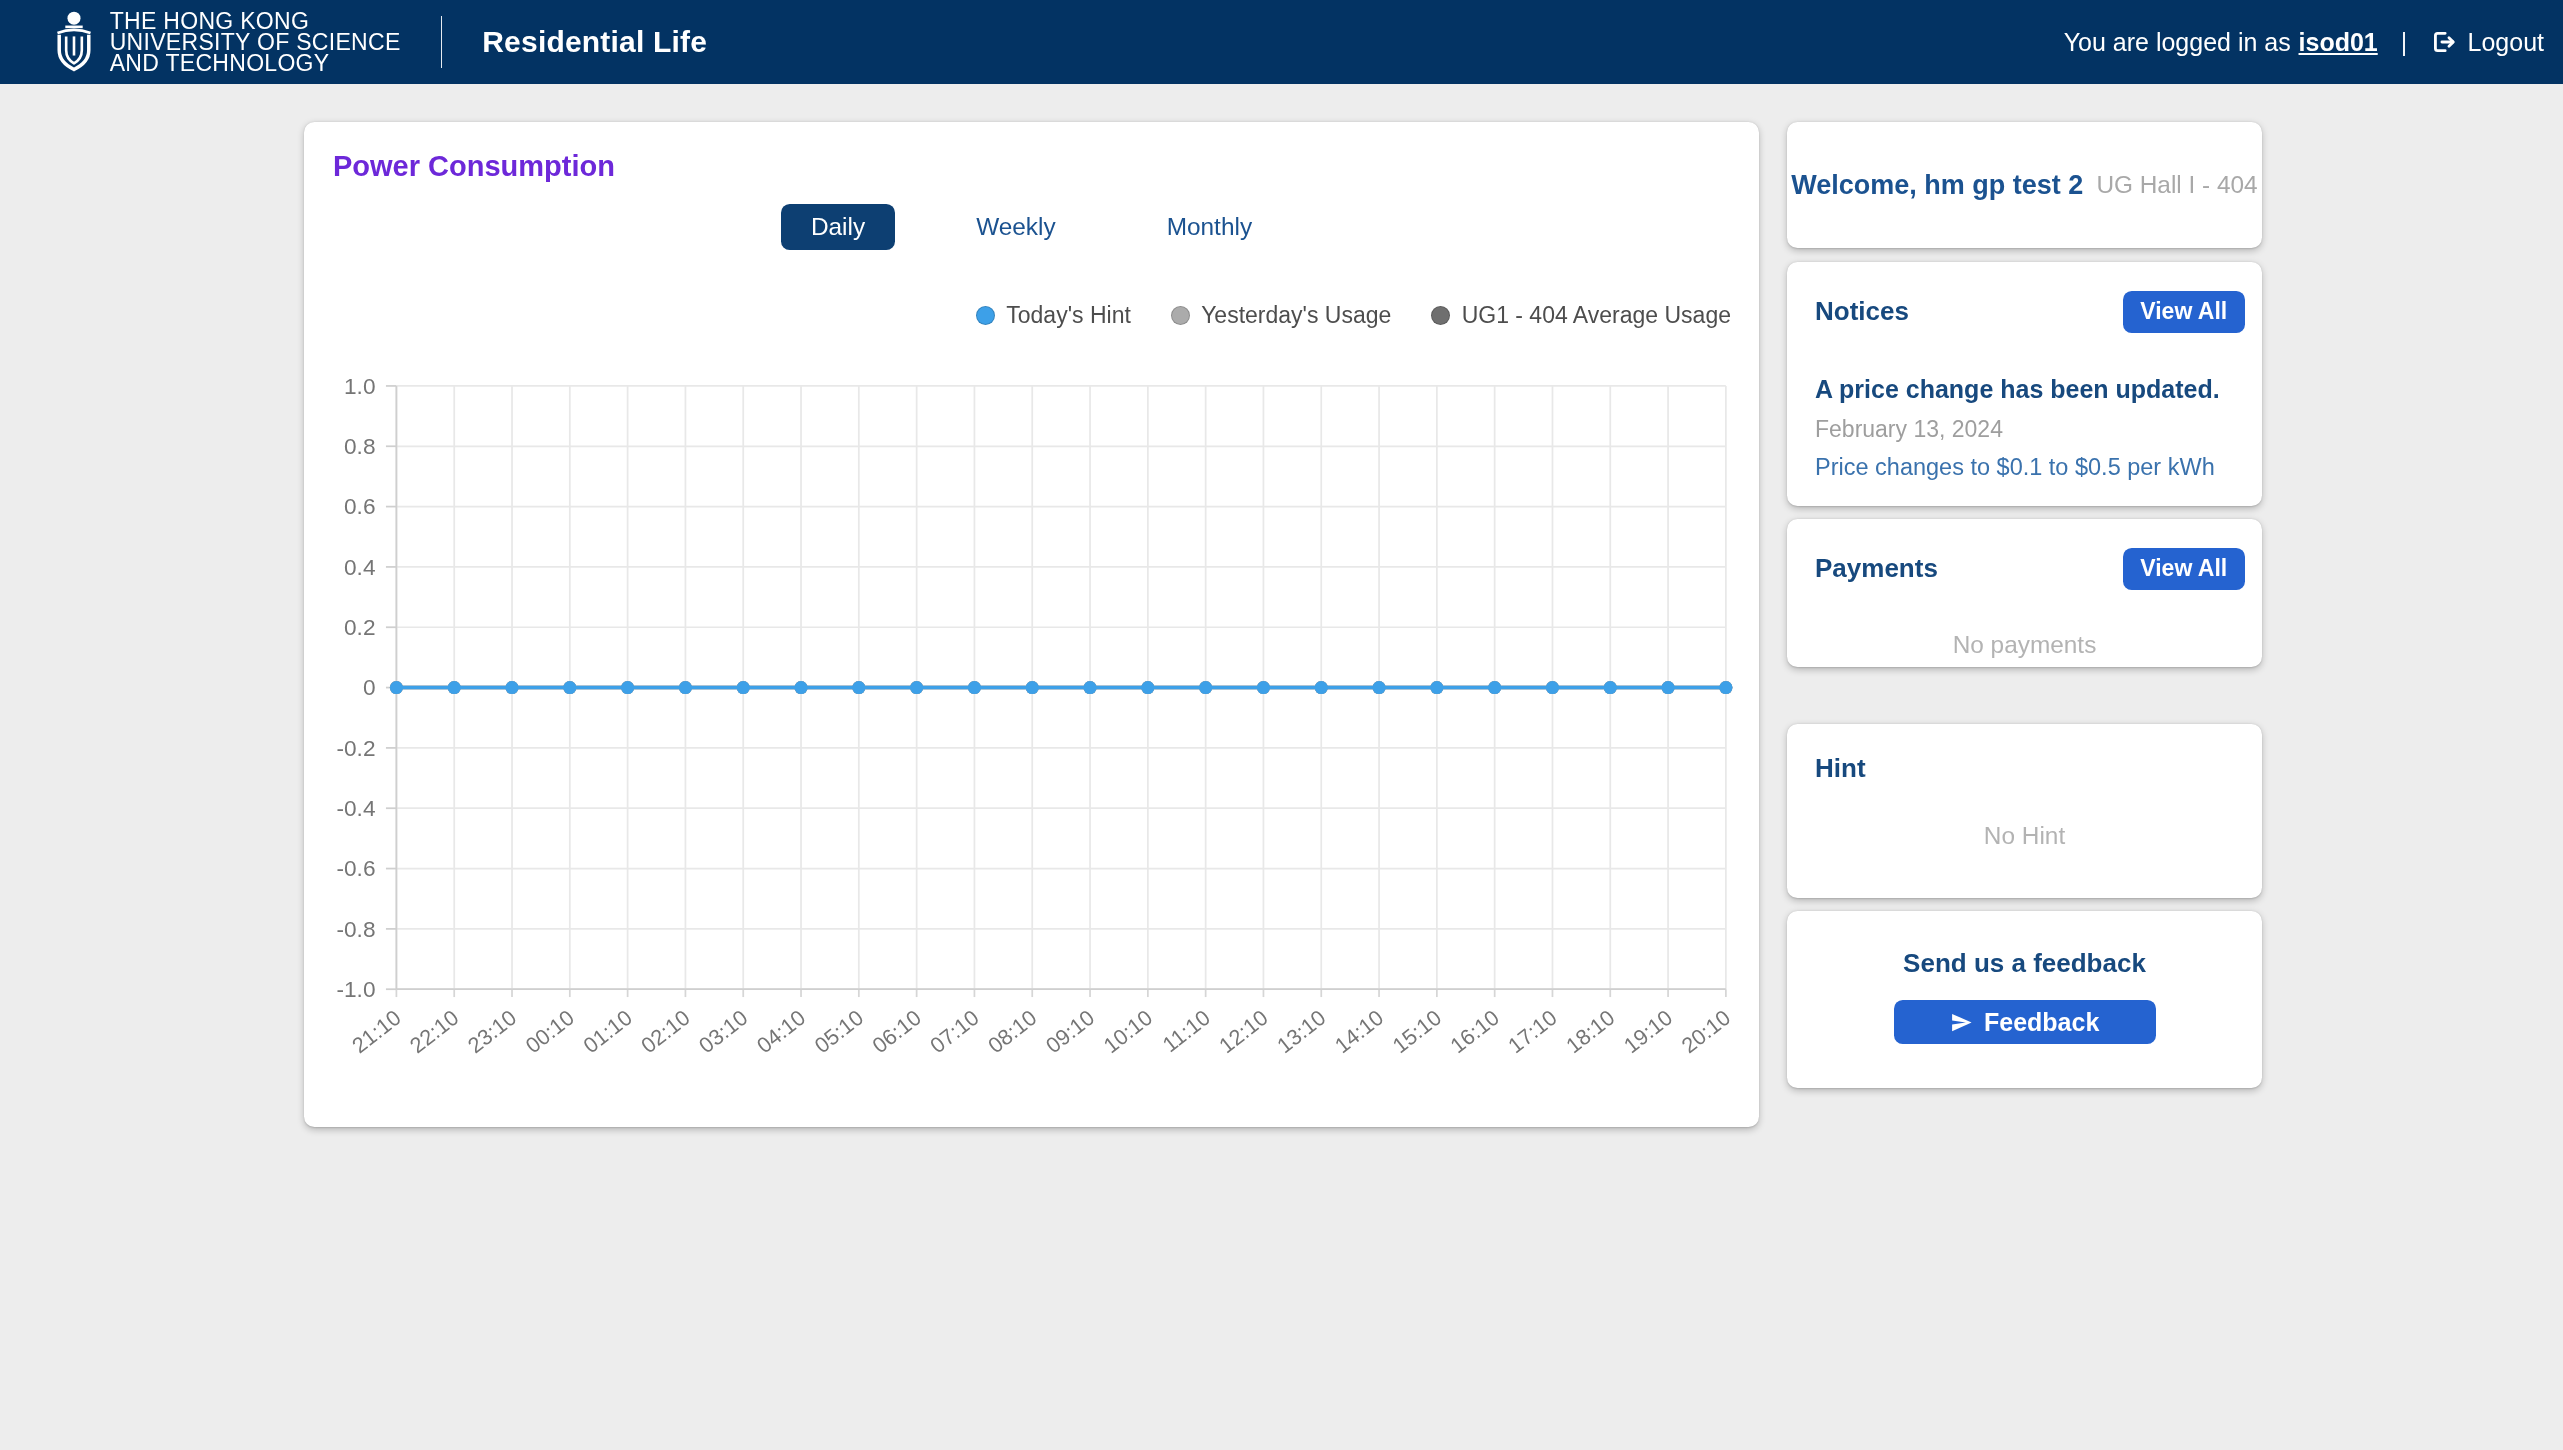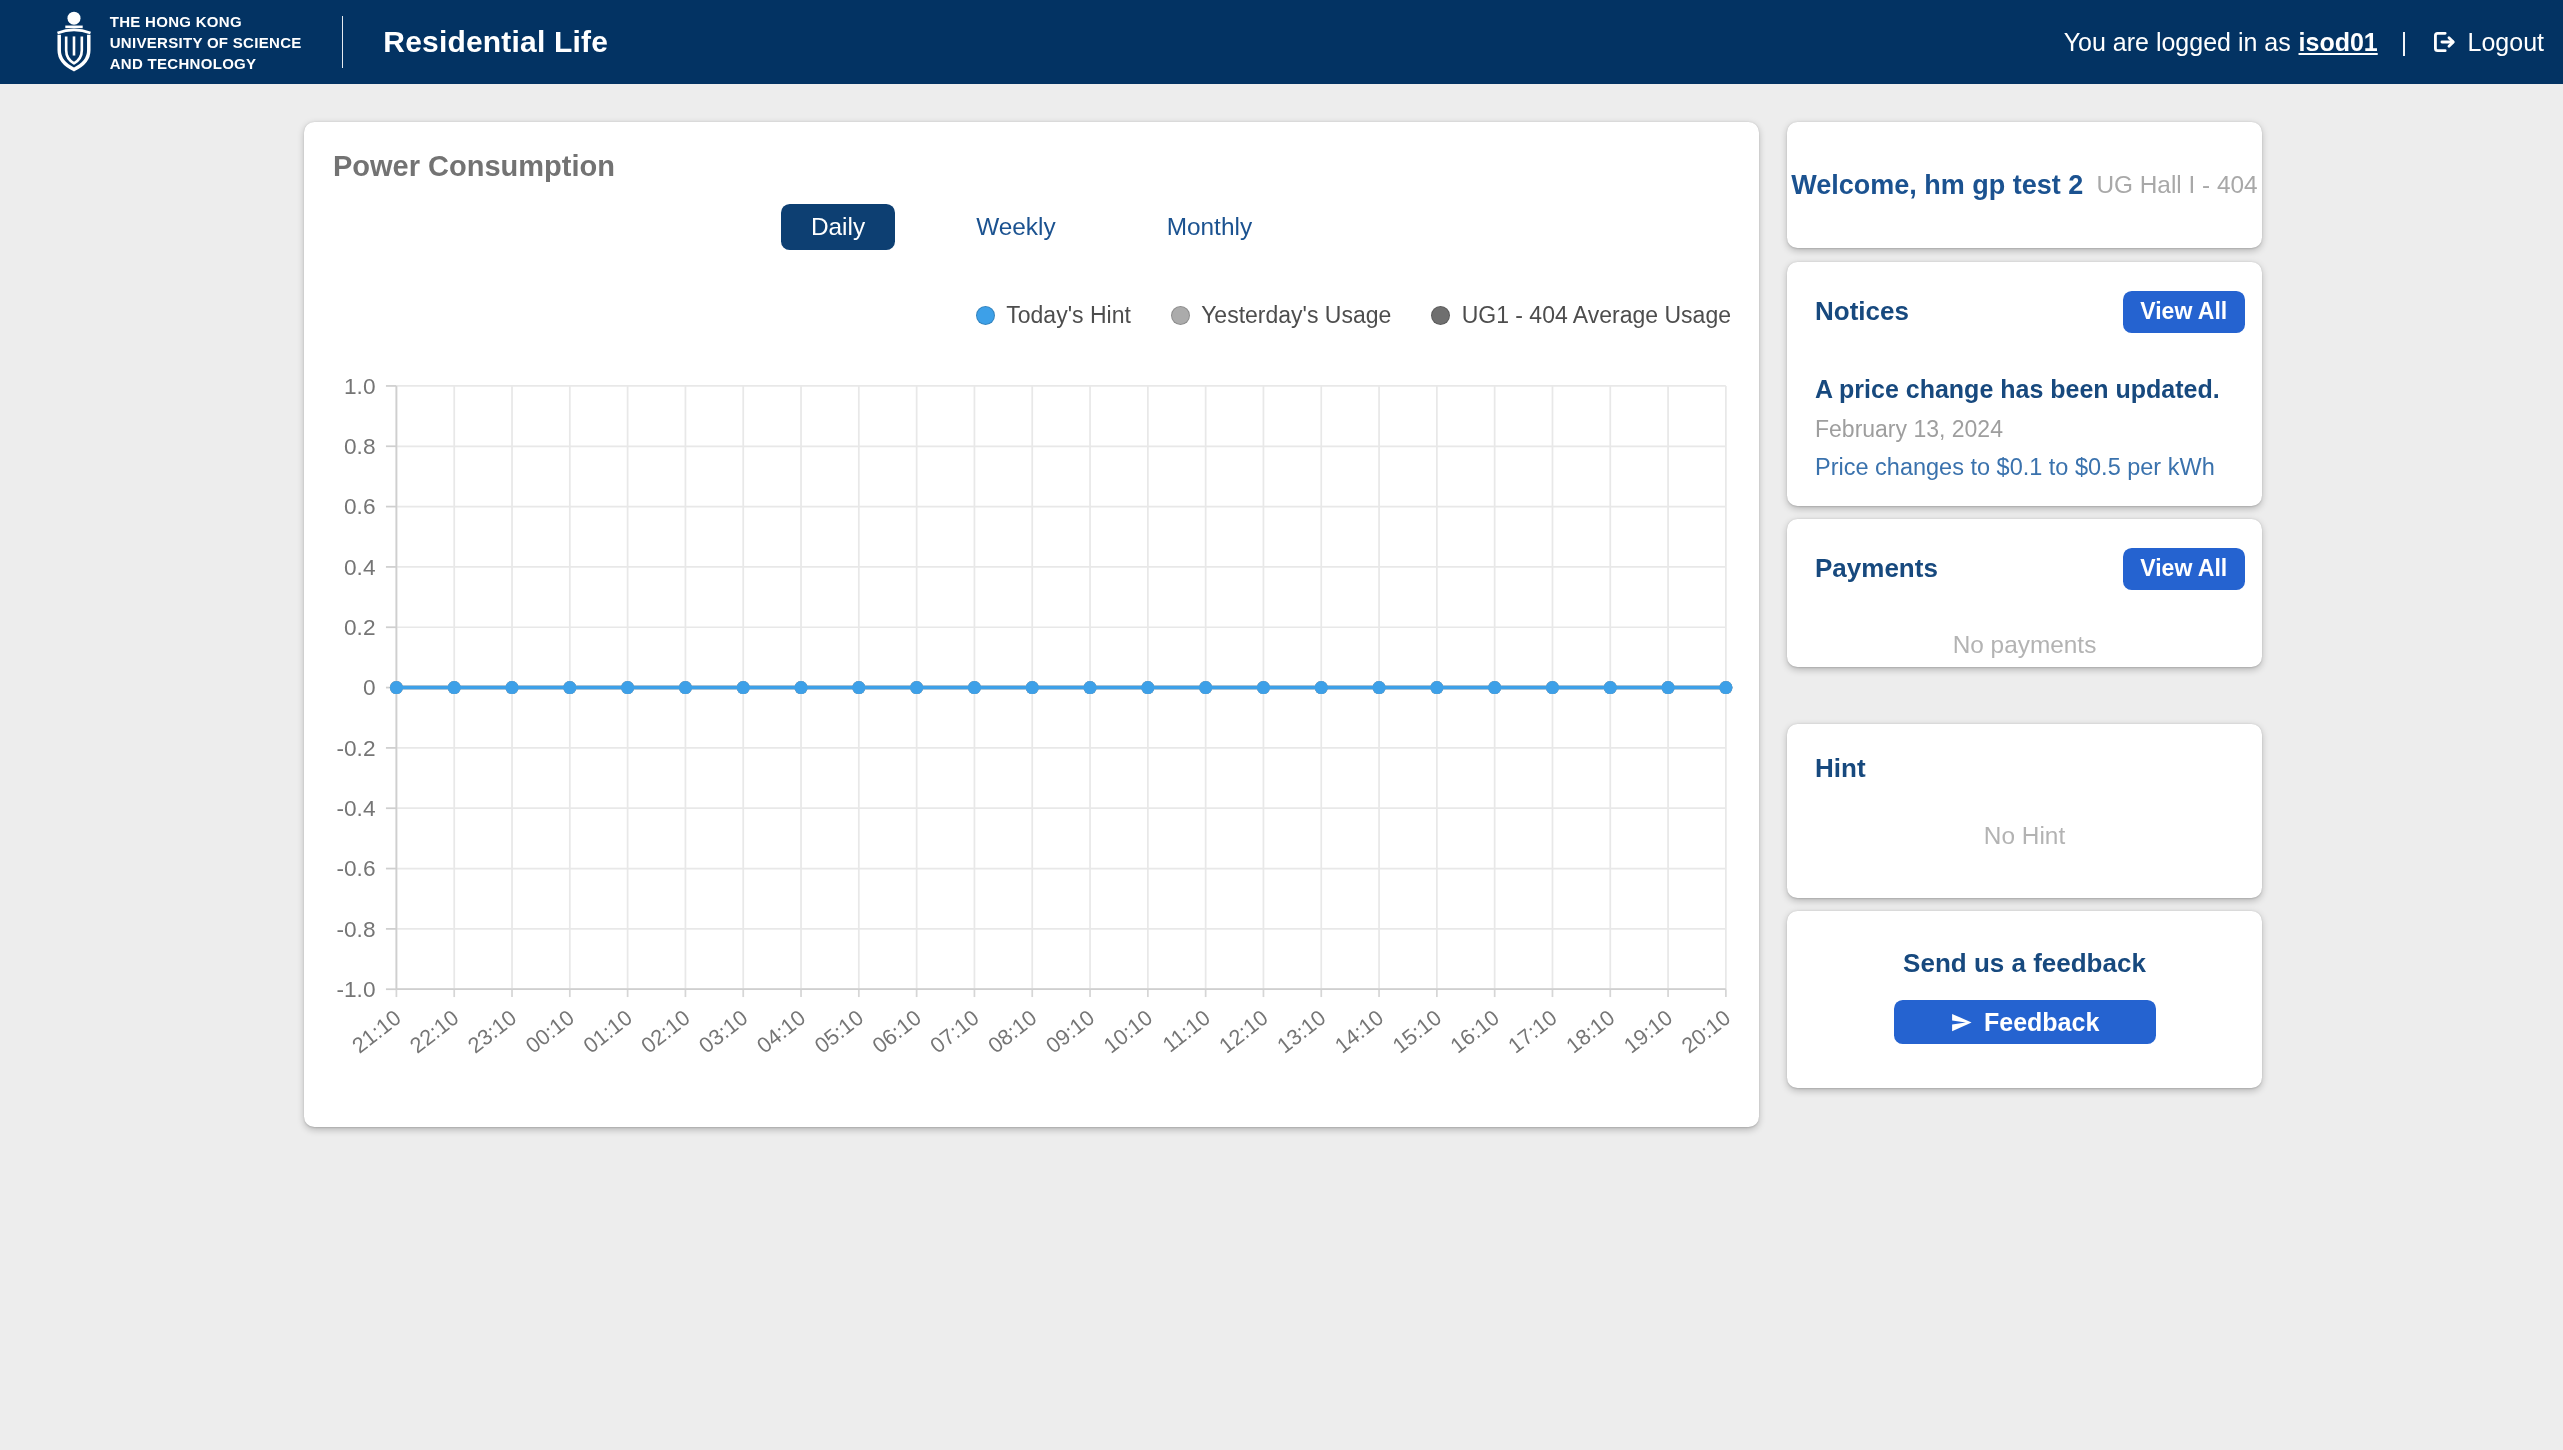--- a/index.html
+++ b/index.html
@@ -9,37 +9,37 @@
     font-family:"Liberation Sans", sans-serif;
     -webkit-font-smoothing:antialiased;
   }
   
   .navbar{
     position:absolute;left:0;top:0;width:2563px;height:84px;
     background:#033363;color:#fff;display:flex;align-items:center;
   }
   .nav-left{display:flex;align-items:center;padding-left:54px;height:100%;}
   .logo-icon{width:40px;height:65px;flex:none;}
-  .logo-text{margin-left:15.7px;font-size:15px;line-height:21px;font-weight:700;letter-spacing:0.3px;}
+  .logo-text{margin-left:15.7px;font-size:23px;line-height:21px;font-weight:400;letter-spacing:0.3px;}
   .nav-divider{width:1.7px;height:52px;background:rgba(255,255,255,.9);margin:0 40px;}
   .app-title{font-size:30px;font-weight:600;letter-spacing:0.2px;}
   .nav-right{margin-left:auto;display:flex;align-items:center;padding-right:19px;font-size:25px;}
   .login-prefix{font-weight:400;}
   .username{font-weight:700;text-decoration:underline;margin-left:7.8px;cursor:pointer;}
   .pipe{margin:0 23px;font-weight:300;opacity:.95;}
   .logout{display:flex;align-items:center;gap:11.3px;cursor:pointer;}
   .logout-icon{width:26px;height:26px;}
   
   .card{
     position:absolute;background:#fff;border-radius:10.5px;
     box-shadow:0 2.6px 7.8px rgba(0,0,0,.22), 0 0.9px 1.7px rgba(0,0,0,.12);
   }
   
   .chart-card{left:304px;top:122px;width:1455px;height:1005px;}
-  .chart-title{position:absolute;left:29px;top:28px;font-size:29px;font-weight:700;color:#737373;}
+  .chart-title{position:absolute;left:29px;top:28px;font-size:29px;font-weight:700;color:#6d28d9;}
   .tabs{position:absolute;left:0;right:0;top:82px;display:flex;justify-content:center;gap:51px;}
   .tab{
     font-family:inherit;font-size:24.4px;color:#1b5290;background:none;border:none;
     padding:9.6px 30px;border-radius:8.7px;cursor:pointer;line-height:1.1;
   }
   .tab.selected{background:#0d3f72;color:#fff;}
   .chart-legend{position:absolute;right:28px;top:180px;display:flex;align-items:center;gap:40px;}
   .legend-item{display:flex;align-items:center;gap:11.3px;font-size:23px;color:#4d4d4d;cursor:pointer;}
   .legend-dot{width:19px;height:19px;border-radius:50%;box-sizing:border-box;border:1.7px solid rgba(0,0,0,.18);flex:none;}
   svg.chart{position:absolute;left:0;top:248px;}

